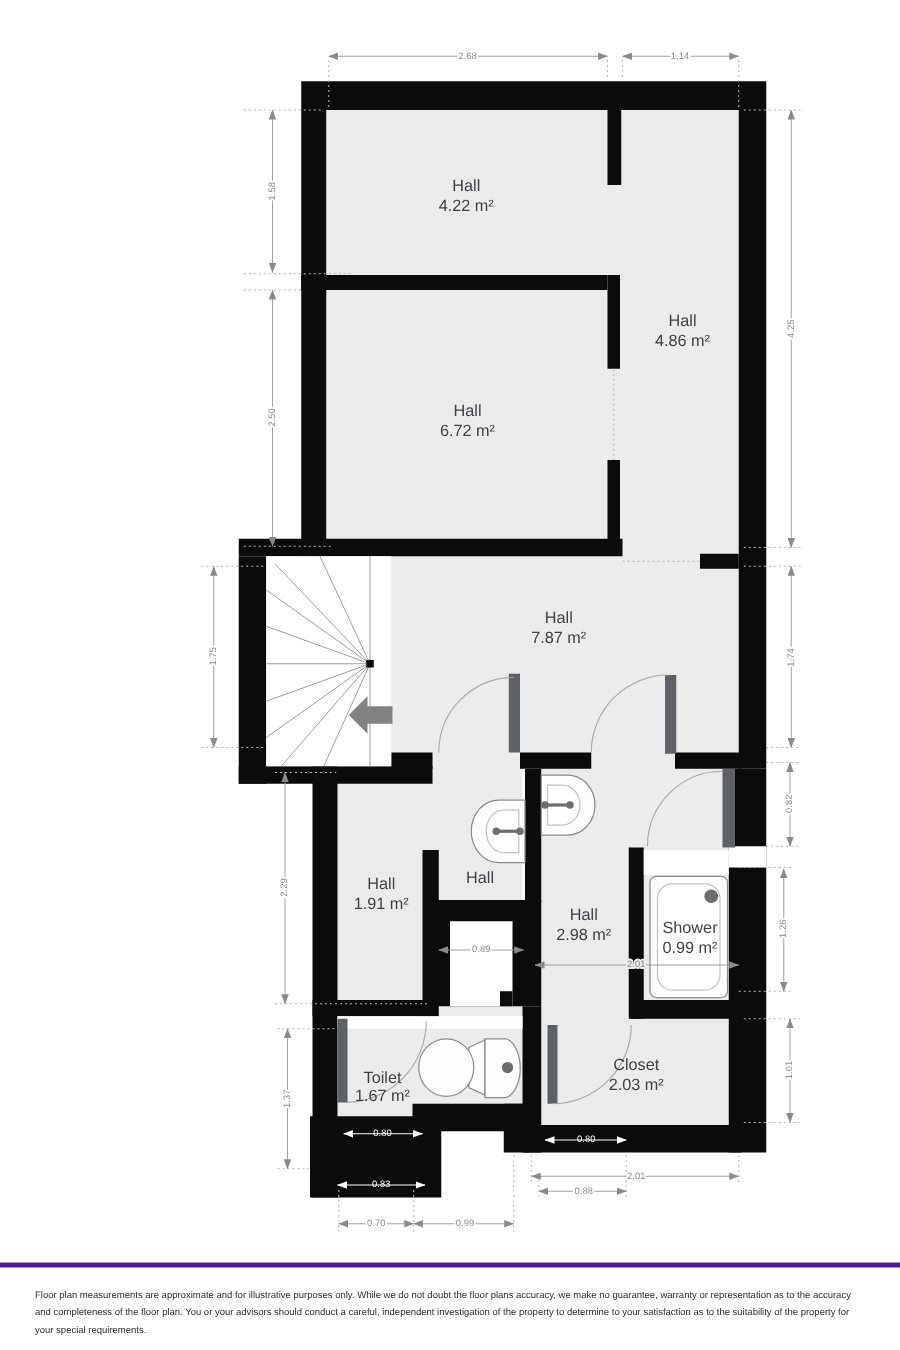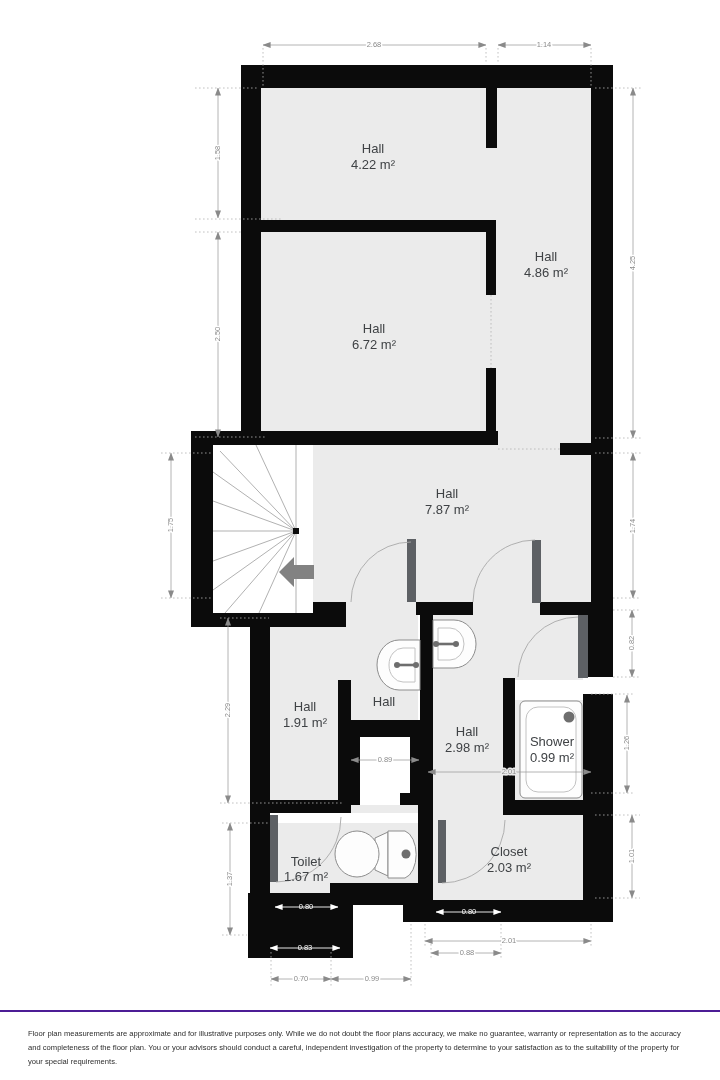--- a/index.html
+++ b/index.html
@@ -21,21 +21,21 @@
   
   .rt{font-size:13px;fill:#3f4245;text-anchor:middle;}
   
   .fx{stroke:#8d8d8d;stroke-width:1;fill:#fdfdfd;}
   .fx2{stroke:#c2c2c2;stroke-width:1;fill:#ffffff;}
   .arc{stroke:#a8a8a8;stroke-width:.9;fill:none;}
   .leaf{fill:#5d6064;}
   .st{stroke:#8f8f8f;stroke-width:.7;}
   .knob{fill:#6e6e6e;}
   .footer{position:absolute;left:0;top:1010px;width:720px;box-sizing:border-box;
-          border-top:2px solid #4c1d95;padding:15px 30px 0 28px;
+          border-top:4px solid #4c1d95;padding:15px 30px 0 28px;
           font-size:7.6px;line-height:14px;color:#2c2c2c;}
 </style>
 </head>
 <body>
 
 <div class="page">
 <svg width="720" height="1010" viewBox="0 0 720 1010">
   <defs>
     <marker id="mg" markerWidth="8" markerHeight="6" refX="7.6" refY="3" orient="auto-start-reverse" markerUnits="userSpaceOnUse">
       <path d="M0,0 L8,3 L0,6 Z" fill="#8a8a8a"></path>

